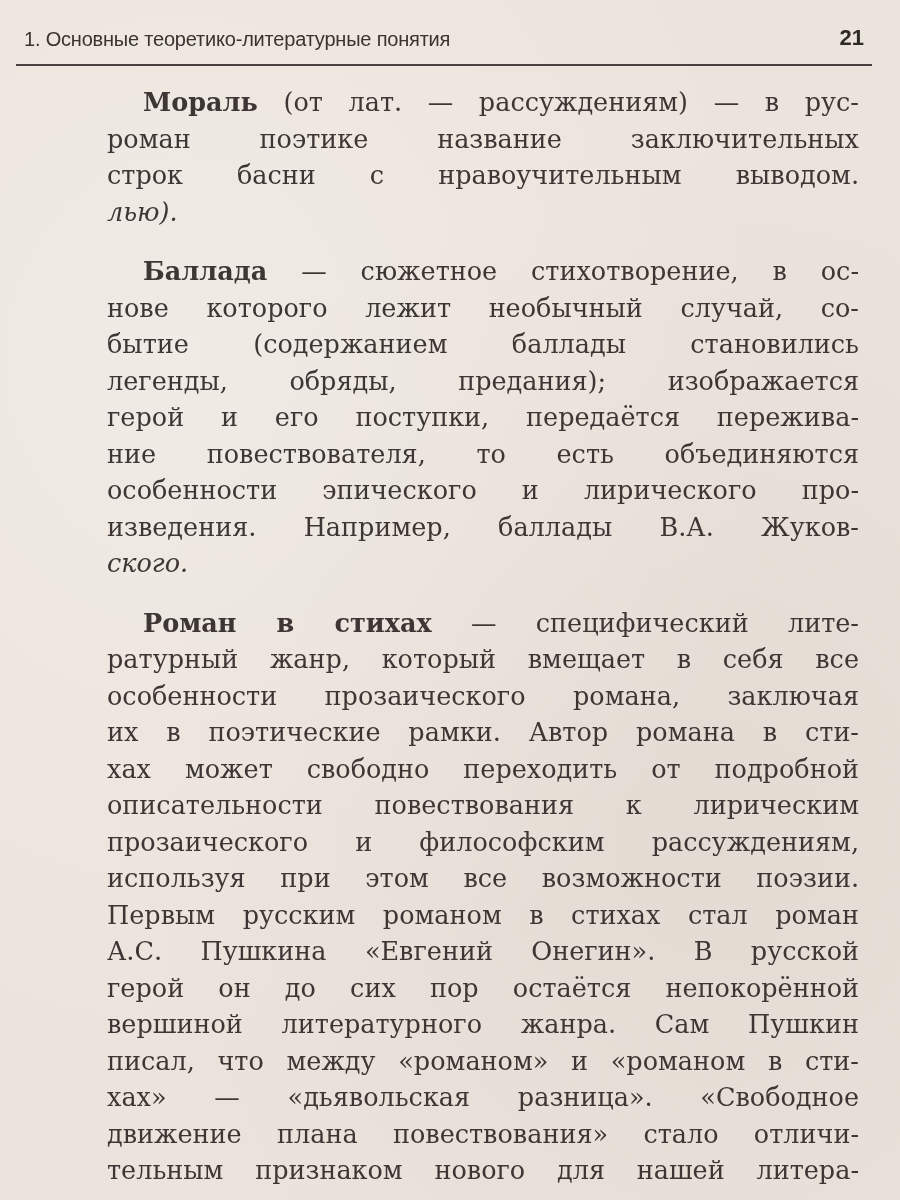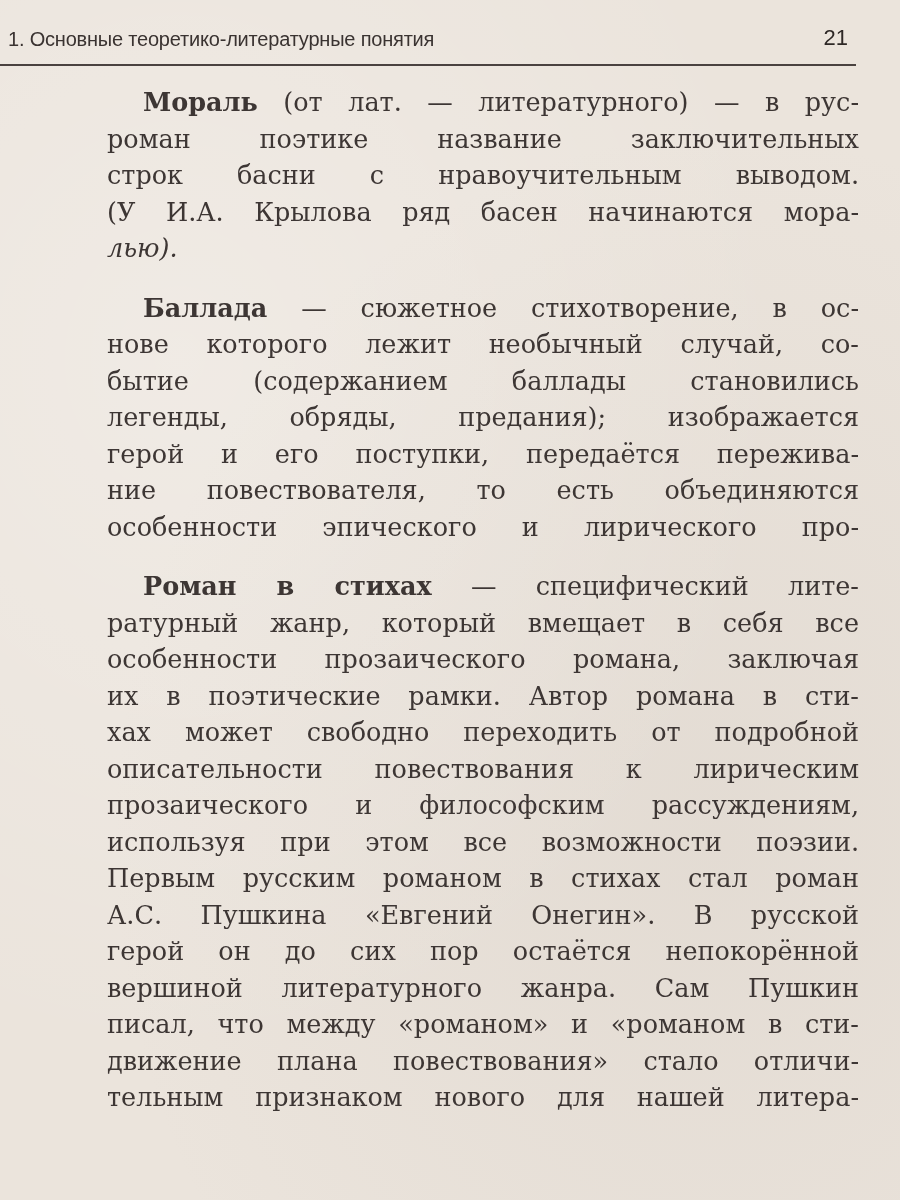--- a/index.html
+++ b/index.html
@@ -13,41 +13,41 @@
       background: #ebe4dc;
       background-image:
         radial-gradient(ellipse at 20% 30%, rgba(255,255,255,0.25), rgba(255,255,255,0) 60%),
         radial-gradient(ellipse at 80% 70%, rgba(190,180,170,0.18), rgba(190,180,170,0) 60%);
       position: relative;
       font-family: "DejaVu Serif", "Liberation Serif", serif;
       color: #3d3634;
     }
     .page-header {
       position: absolute;
-      left: 0;
+      left: 16px;
       top: 20px;
       width: 856px;
       height: 44px;
       border-bottom: 2px solid #4a4240;
     }
     .running-head {
       position: absolute;
       left: 8px;
       top: 8px;
       font-family: "Liberation Sans", "DejaVu Sans", sans-serif;
       font-size: 20px;
       letter-spacing: -0.2px;
       color: #3a3331;
     }
     .page-number {
       position: absolute;
       right: 8px;
       top: 5px;
       font-family: "Liberation Sans", "DejaVu Sans", sans-serif;
-      font-weight: normal;
+      font-weight: bold;
       font-size: 22px;
       color: #2e2826;
     }
     .content {
       position: absolute;
       left: 107px;
       top: 84px;
       width: 752px;
       font-size: 25.5px;
       line-height: 36.5px;
@@ -79,49 +79,51 @@
 <body>
 
 <div class="page-header">
   <span class="running-head">1. Основные теоретико-литературные понятия</span>
   <span class="page-number">21</span>
 </div>
 
 <div class="content">
 
   <div class="entry">
-    <span class="line indent"><span class="term">Мораль</span><span> (от </span><span class="italic">лат.</span><span> — литературного) — в рус-</span></span>
+    <span class="line indent"><span class="term">Мораль</span><span> (от </span><span class="italic">лат.</span><span> — рассуждениям) — в рус-</span></span>
     <span class="line">роман поэтике название заключительных</span>
     <span class="line">строк басни с нравоучительным выводом.</span>
-    <span class="line">(У И.А. Крылова ряд басен начинаются мора-</span>
     <span class="line last">лью).</span>
   </div>
 
   <div class="entry">
     <span class="line indent"><span class="term">Баллада</span><span> — сюжетное стихотворение, в ос-</span></span>
     <span class="line">нове которого лежит необычный случай, со-</span>
     <span class="line">бытие (содержанием баллады становились</span>
     <span class="line">легенды, обряды, предания); изображается</span>
     <span class="line">герой и его поступки, передаётся пережива-</span>
     <span class="line">ние повествователя, то есть объединяются</span>
     <span class="line">особенности эпического и лирического про-</span>
+    <span class="line">изведения. Например, баллады В.А. Жуков-</span>
+    <span class="line last">ского.</span>
   </div>
 
   <div class="entry">
     <span class="line indent"><span class="term">Роман в стихах</span><span> — специфический лите-</span></span>
     <span class="line">ратурный жанр, который вмещает в себя все</span>
     <span class="line">особенности прозаического романа, заключая</span>
     <span class="line">их в поэтические рамки. Автор романа в сти-</span>
     <span class="line">хах может свободно переходить от подробной</span>
     <span class="line">описательности повествования к лирическим</span>
     <span class="line">прозаического и философским рассуждениям,</span>
     <span class="line">используя при этом все возможности поэзии.</span>
     <span class="line">Первым русским романом в стихах стал роман</span>
     <span class="line">А.С. Пушкина «Евгений Онегин». В русской</span>
     <span class="line">герой он до сих пор остаётся непокорённой</span>
     <span class="line">вершиной литературного жанра. Сам Пушкин</span>
     <span class="line">писал, что между «романом» и «романом в сти-</span>
+    <span class="line">хах» — «дьявольская разница». «Свободное</span>
     <span class="line">движение плана повествования» стало отличи-</span>
     <span class="line">тельным признаком нового для нашей литера-</span>
 
   </div>
 
 </div>
 
 </body></html>

